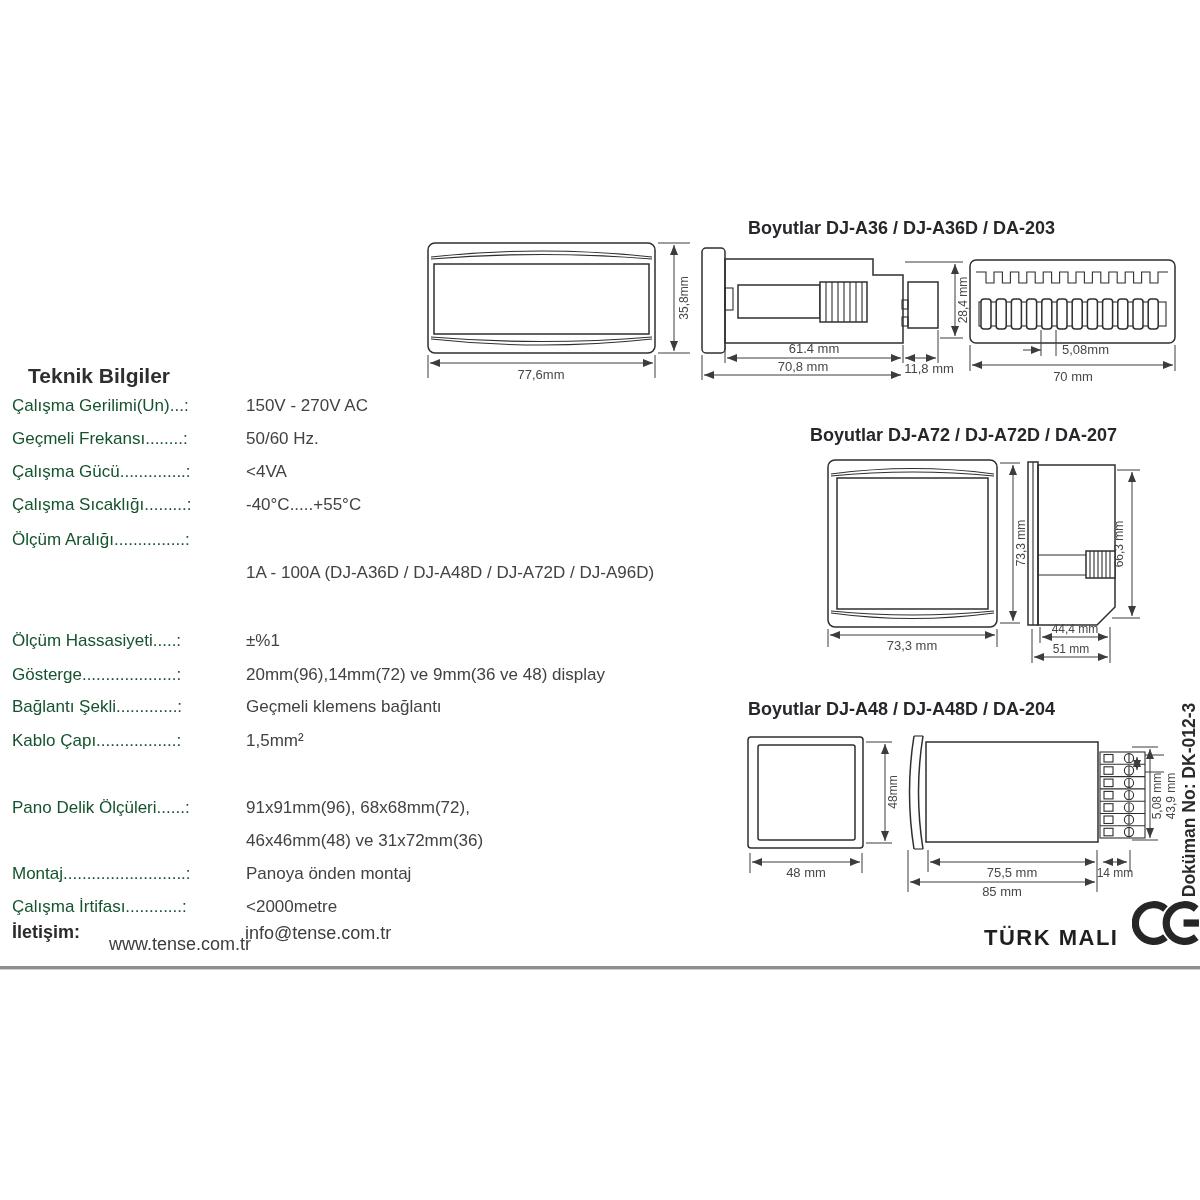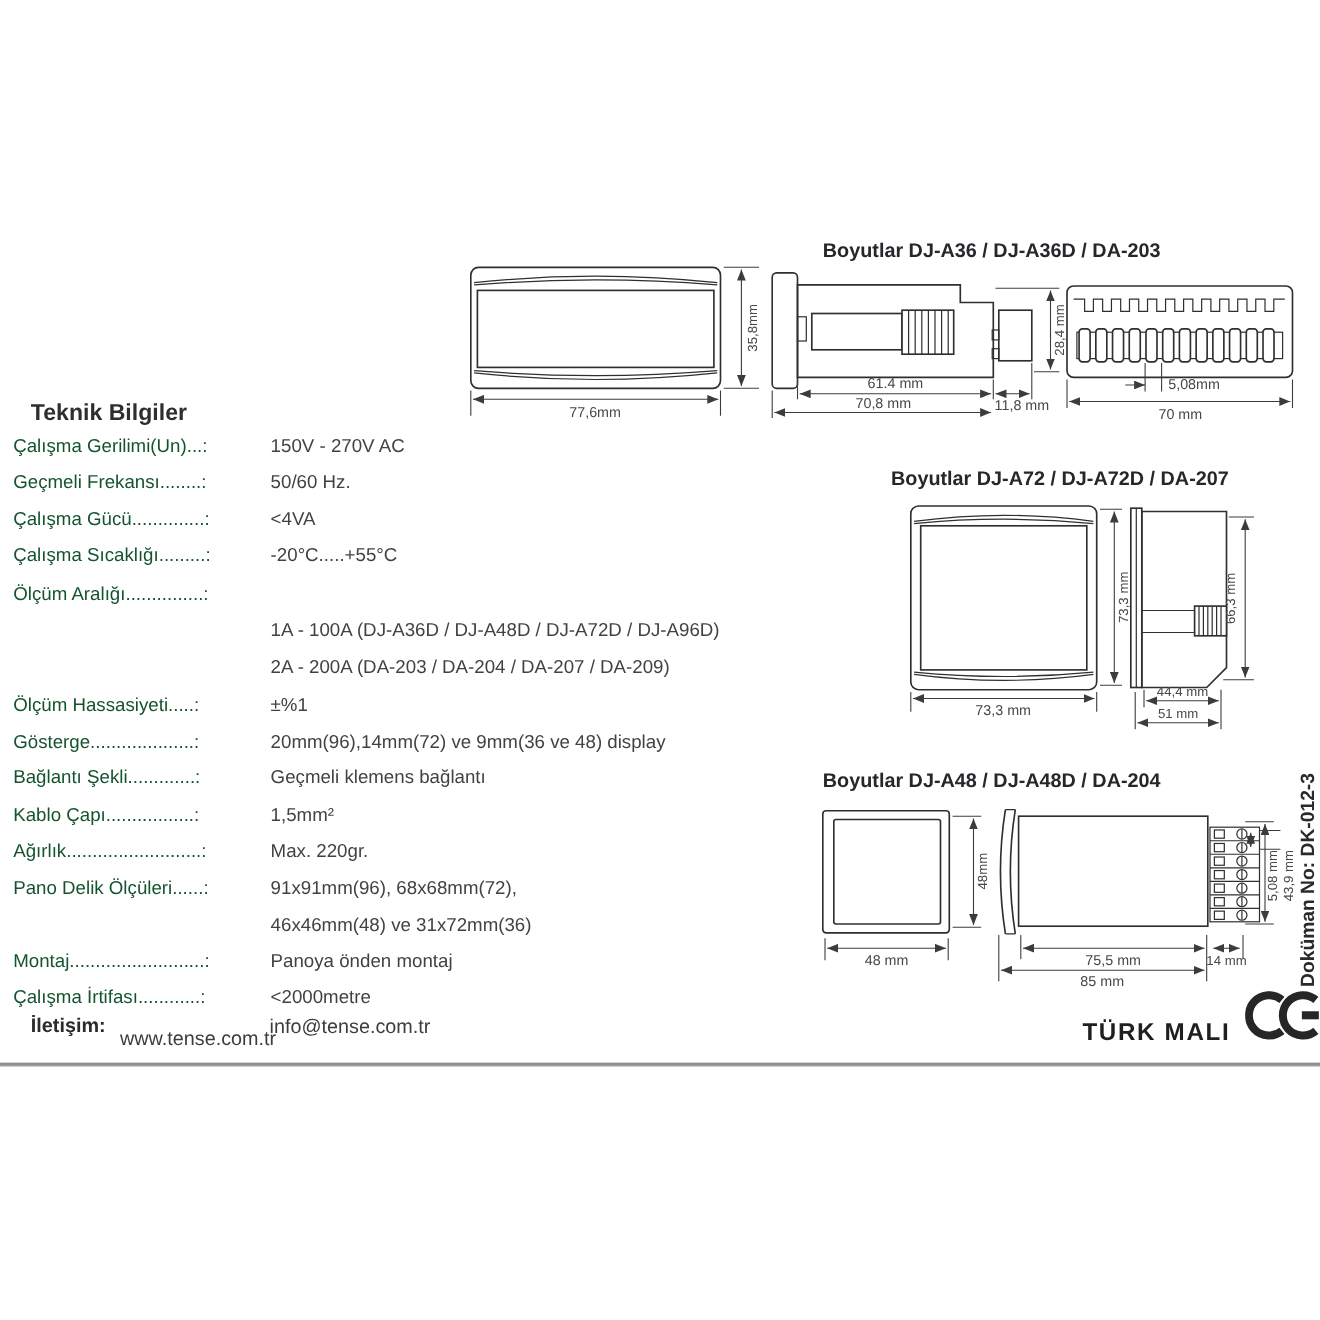--- a/index.html
+++ b/index.html
@@ -3,21 +3,21 @@
 <meta charset="utf-8">
 <style>
   html,body{margin:0;padding:0;background:#fff;}
   .canvas{position:relative;width:1200px;height:1200px;background:#ffffff;
           font-family:"Liberation Sans",sans-serif;overflow:hidden;}
   .specs-title{position:absolute;left:12px;top:364px;font-size:21px;font-weight:bold;color:#2e2e2e;margin-left:16px;}
   .srow{position:absolute;left:12px;width:720px;height:30px;white-space:nowrap;}
   .slabel{display:inline-block;color:#14532d;font-size:17px;}
   .sval{position:absolute;left:210px;top:0;color:#424242;font-size:17px;white-space:nowrap;margin-left:24px;}
   .contact{position:absolute;left:12px;top:922px;height:26px;color:#3d3d3d;font-size:18px;white-space:nowrap;}
-  .contact .clabel{font-weight:bold;color:#2b2b2b;margin-left:16px;}
+  .contact .clabel{font-weight:bold;color:#2b2b2b;}
   .contact .cweb{position:absolute;left:97px;top:12px;}
   .contact .cmail{position:absolute;left:233px;top:1px;}
   .sec-title{position:absolute;font-size:18px;font-weight:bold;color:#26262b;white-space:nowrap;}
   svg{position:absolute;}
   .ln{stroke:#2f2f2f;stroke-width:1.5;fill:none;}
   .lnw{stroke:#2f2f2f;stroke-width:1.5;fill:#ffffff;}
   .ln2{stroke:#2f2f2f;stroke-width:1.1;fill:none;}
   .dim{stroke:#3c3c3c;stroke-width:1;fill:none;}
   .dtx{fill:#474747;font-size:13px;}
   .dtxs{fill:#474747;font-size:12px;}
@@ -31,29 +31,27 @@
 </head>
 <body>
 
 <div class="canvas">
 
   <div class="specs-title">Teknik Bilgiler</div>
 
   <div class="srow" style="top:396px"><span class="slabel">Çalışma Gerilimi(Un)...:</span><span class="sval">150V - 270V AC</span></div>
   <div class="srow" style="top:429px"><span class="slabel">Geçmeli Frekansı........:</span><span class="sval">50/60 Hz.</span></div>
   <div class="srow" style="top:462px"><span class="slabel">Çalışma Gücü..............:</span><span class="sval">&lt;4VA</span></div>
-  <div class="srow" style="top:495px"><span class="slabel">Çalışma Sıcaklığı.........:</span><span class="sval">-20°C.....+55°C</span></div>
+  <div class="srow" style="top:495px"><span class="slabel">Çalışma Sıcaklığı.........:</span><span class="sval">-40°C.....+55°C</span></div>
   <div class="srow" style="top:530px"><span class="slabel">Ölçüm Aralığı...............:</span></div>
   <div class="srow" style="top:563px"><span class="slabel"></span><span class="sval">1A - 100A (DJ-A36D / DJ-A48D / DJ-A72D / DJ-A96D)</span></div>
-  <div class="srow" style="top:597px"><span class="slabel"></span><span class="sval">2A - 200A (DA-203 / DA-204 / DA-207 / DA-209)</span></div>
   <div class="srow" style="top:631px"><span class="slabel">Ölçüm Hassasiyeti.....:</span><span class="sval">±%1</span></div>
   <div class="srow" style="top:665px"><span class="slabel">Gösterge....................:</span><span class="sval">20mm(96),14mm(72) ve 9mm(36 ve 48) display</span></div>
   <div class="srow" style="top:697px"><span class="slabel">Bağlantı Şekli.............:</span><span class="sval">Geçmeli klemens bağlantı</span></div>
   <div class="srow" style="top:731px"><span class="slabel">Kablo Çapı.................:</span><span class="sval">1,5mm²</span></div>
-  <div class="srow" style="top:764px"><span class="slabel">Ağırlık..........................:</span><span class="sval">Max. 220gr.</span></div>
   <div class="srow" style="top:798px"><span class="slabel">Pano Delik Ölçüleri......:</span><span class="sval">91x91mm(96), 68x68mm(72),</span></div>
   <div class="srow" style="top:831px"><span class="slabel"></span><span class="sval">46x46mm(48) ve 31x72mm(36)</span></div>
   <div class="srow" style="top:864px"><span class="slabel">Montaj..........................:</span><span class="sval">Panoya önden montaj</span></div>
   <div class="srow" style="top:897px"><span class="slabel">Çalışma İrtifası............:</span><span class="sval">&lt;2000metre</span></div>
 
   <div class="contact">
     <span class="clabel">İletişim:</span>
     <span class="cweb">www.tense.com.tr</span>
     <span class="cmail">info@tense.com.tr</span>
   </div>

